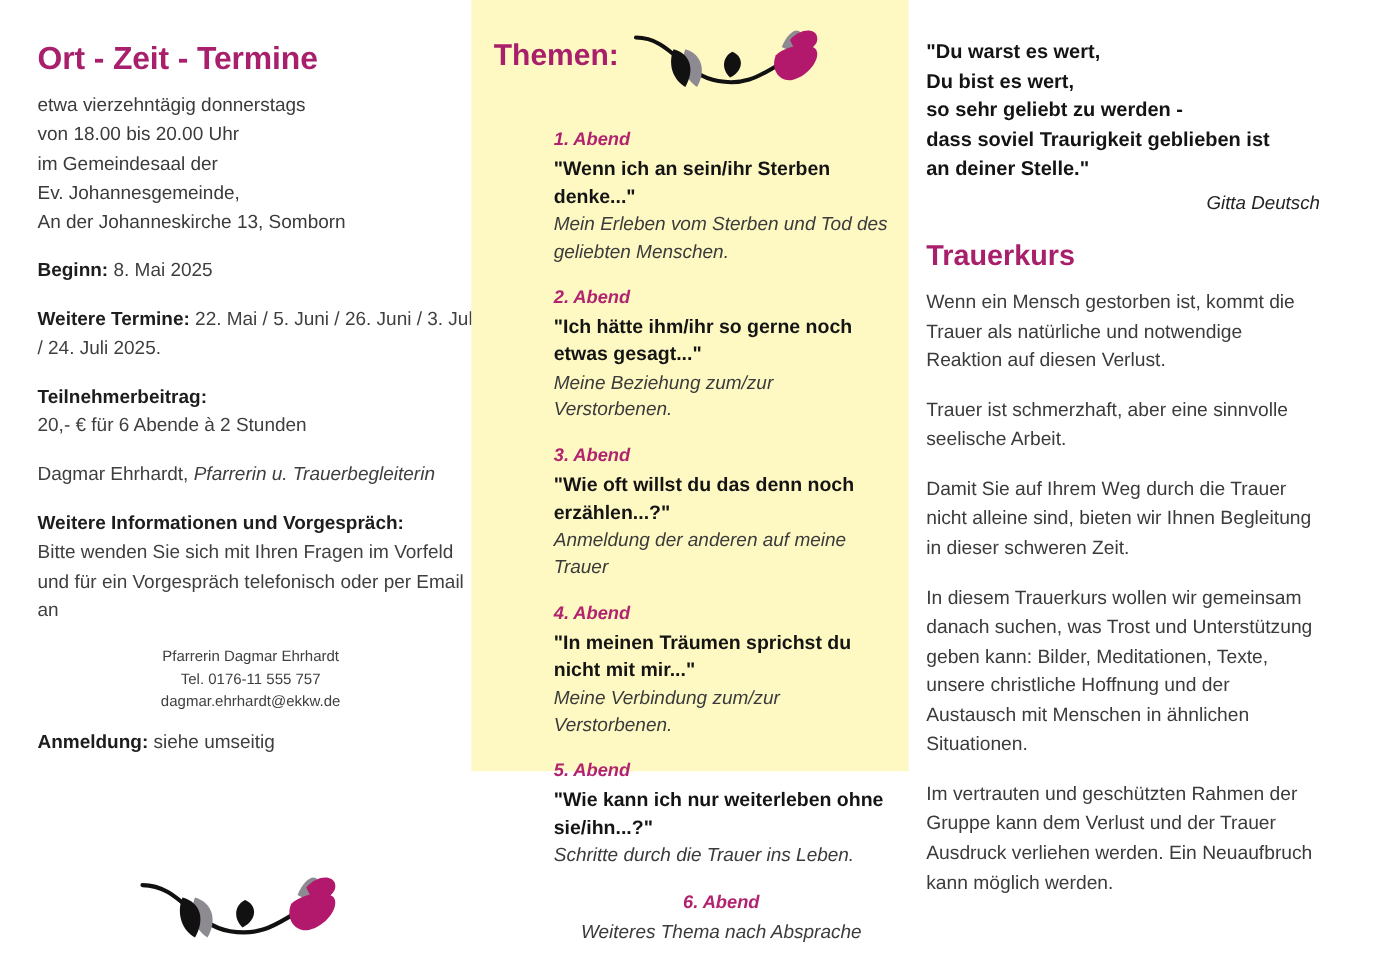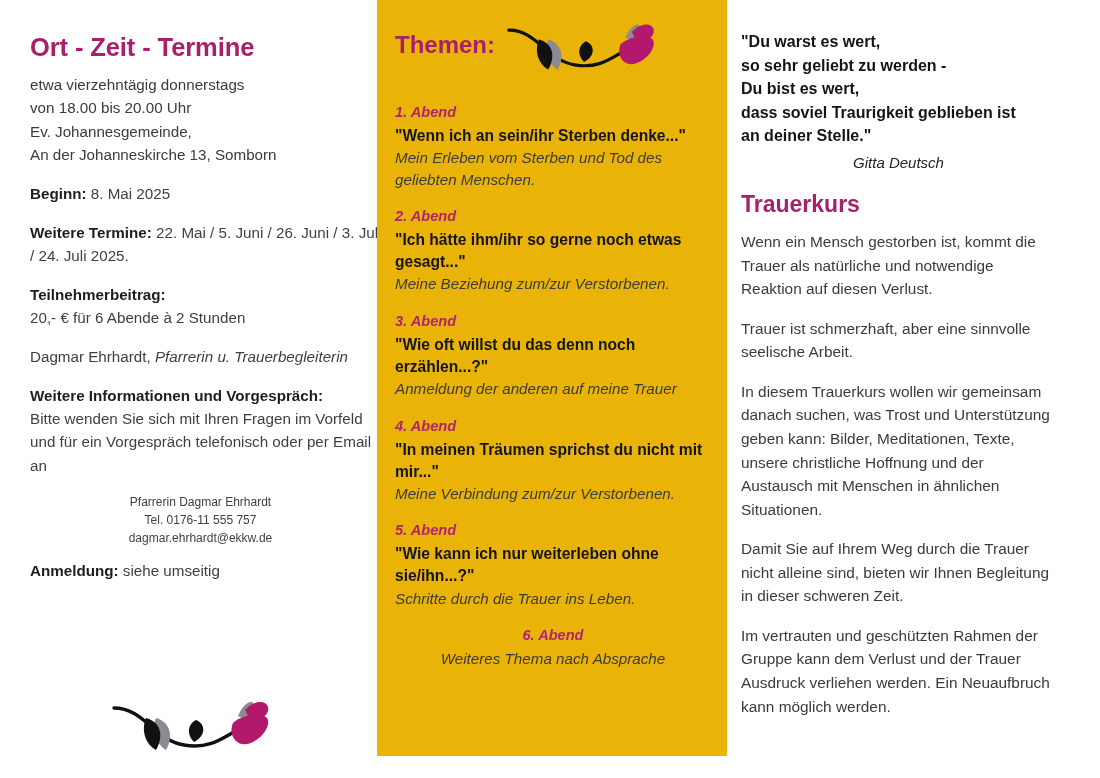--- a/index.html
+++ b/index.html
@@ -29,23 +29,23 @@
   #col-left {
     left: 0;
     width: 415px;
     height: 778px;
     padding: 33px 26px 0 30px;
     background: #ffffff;
   }
   #col-middle {
     left: 377px;
     width: 350px;
-    height: 756px;
+    height: 617px;
     padding: 32px 16px 0 10px;
-    background: #eab308;
+    background: #fef9c3;
   }
   #col-right {
     left: 727px;
     width: 373px;
     height: 778px;
     padding: 30px 42px 0 14px;
     background: #ffffff;
   }
 
   
@@ -110,20 +110,21 @@
     gap: 10px;
     padding-left: 8px;
     margin-bottom: 24px;
   }
   .themen-head-row .flourish-wrap {
     margin-top: -16px;
   }
   .evening {
     padding-left: 8px;
     margin-bottom: 16px;
+    margin-left: 48px;
   }
   .evening:last-child { margin-bottom: 0; text-align: center; }
   .evening-no {
     color: #b2236f;
     font-size: 14.6px;
     font-weight: bold;
     font-style: italic;
     line-height: 1.5;
     margin-bottom: 1px;
   }
@@ -142,21 +143,21 @@
 
   
   .quote {
     color: #141414;
     font-size: 16px;
     font-weight: bold;
     line-height: 1.47;
     margin: 0 0 6px 0;
   }
   .quote-author {
-    text-align: center;
+    text-align: right;
     font-style: italic;
     font-size: 15px;
     color: #242424;
     margin: 0 0 20px 0;
     padding-right: 2px;
   }
   .para {
     color: #3b3b3b;
     font-size: 15.4px;
     line-height: 1.53;
@@ -177,20 +178,21 @@
 
 <div id="brochure">
 
   <div class="col" id="col-left">
 
     <div class="heading-main">Ort - Zeit - Termine</div>
 
     <div class="block">
       <div class="body-line">etwa vierzehntägig donnerstags</div>
       <div class="body-line">von 18.00 bis 20.00 Uhr</div>
+      <div class="body-line">im Gemeindesaal der</div>
       <div class="body-line">Ev. Johannesgemeinde,</div>
       <div class="body-line">An der Johanneskirche 13, Somborn</div>
     </div>
 
     <div class="block body-line">
       <span class="lbl">Beginn:</span>
       <span class="val">8. Mai 2025</span>
     </div>
 
     <div class="block body-line">
@@ -296,31 +298,31 @@
       <div class="evening-no">6. Abend</div>
       <div class="evening-sub">Weiteres Thema nach Absprache</div>
     </div>
 
   </div>
 
   <div class="col" id="col-right">
 
     <div class="quote">
       <div>"Du warst es wert,</div>
+      <div>Du bist es wert,</div>
       <div>so sehr geliebt zu werden -</div>
-      <div>Du bist es wert,</div>
       <div>dass soviel Traurigkeit geblieben ist</div>
       <div>an deiner Stelle."</div>
     </div>
 
     <div class="quote-author">Gitta Deutsch</div>
 
     <div class="heading-trauerkurs">Trauerkurs</div>
 
     <div class="para">Wenn ein Mensch gestorben ist, kommt die Trauer als natürliche und notwendige Reaktion auf diesen Verlust.</div>
     <div class="para">Trauer ist schmerzhaft, aber eine sinnvolle seelische Arbeit.</div>
+    <div class="para">Damit Sie auf Ihrem Weg durch die Trauer nicht alleine sind, bieten wir Ihnen Begleitung in dieser schweren Zeit.</div>
     <div class="para">In diesem Trauerkurs wollen wir gemeinsam danach suchen, was Trost und Unterstützung geben kann: Bilder, Meditationen, Texte, unsere christliche Hoffnung und der Austausch mit Menschen in ähnlichen Situationen.</div>
-    <div class="para">Damit Sie auf Ihrem Weg durch die Trauer nicht alleine sind, bieten wir Ihnen Begleitung in dieser schweren Zeit.</div>
     <div class="para">Im vertrauten und geschützten Rahmen der Gruppe kann dem Verlust und der Trauer Ausdruck verliehen werden. Ein Neuaufbruch kann möglich werden.</div>
 
   </div>
 
 </div>
 
 </body></html>

